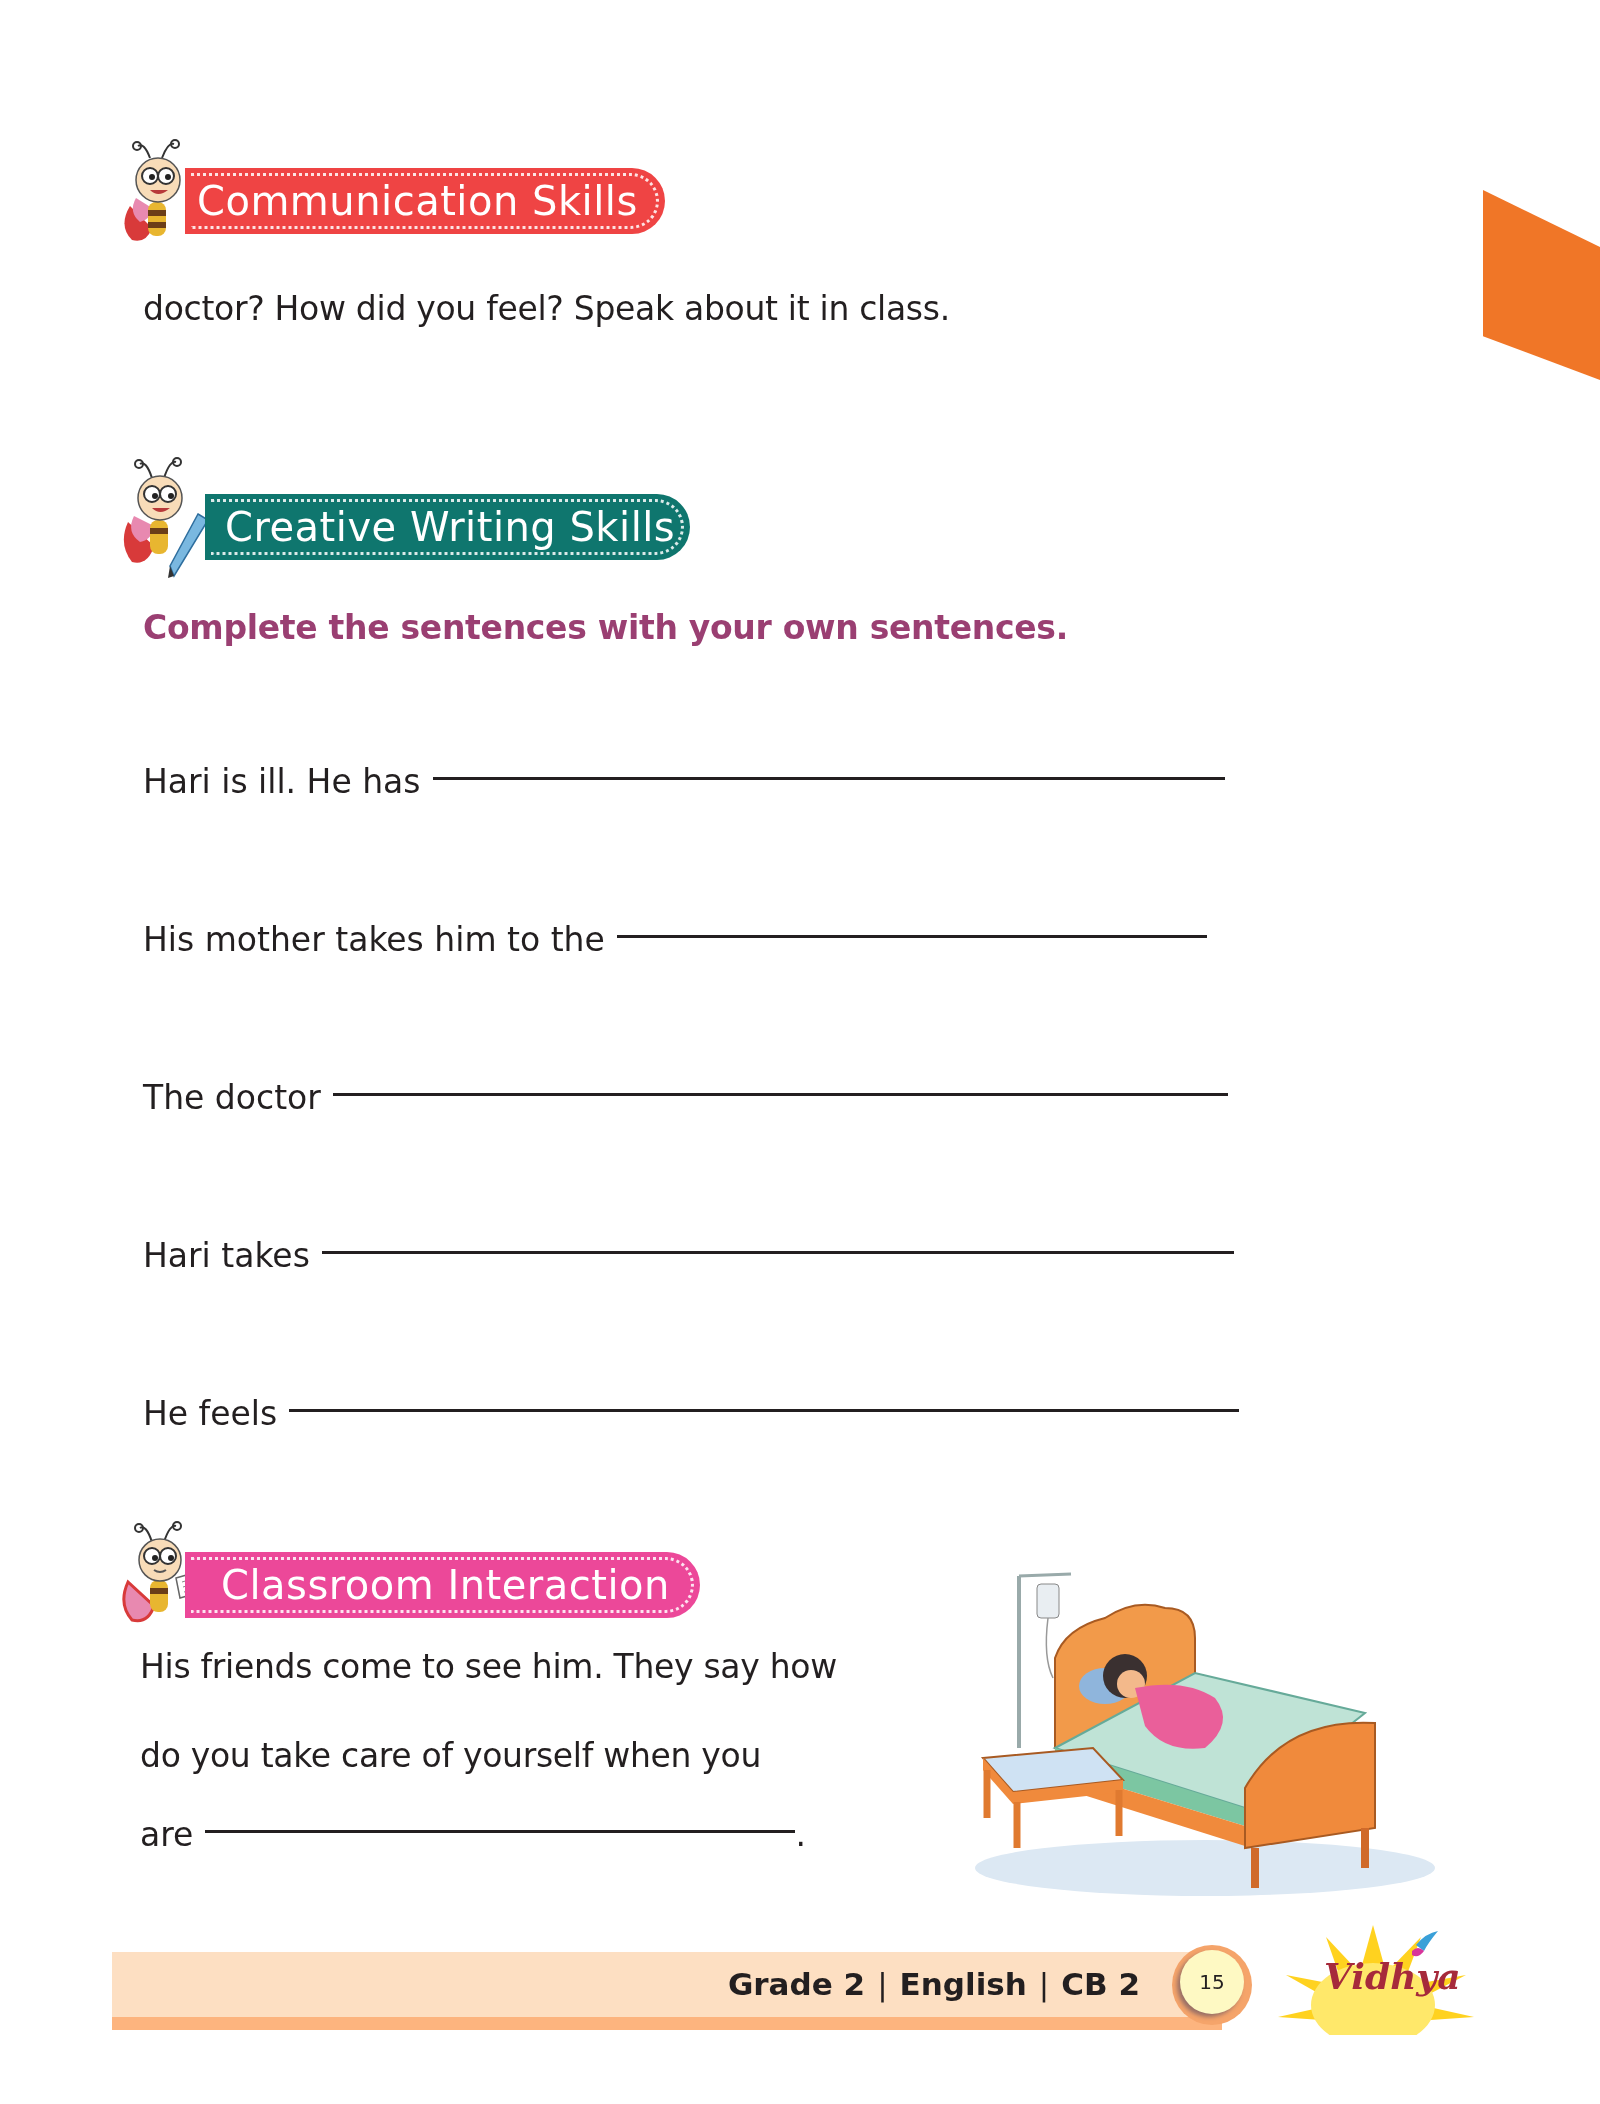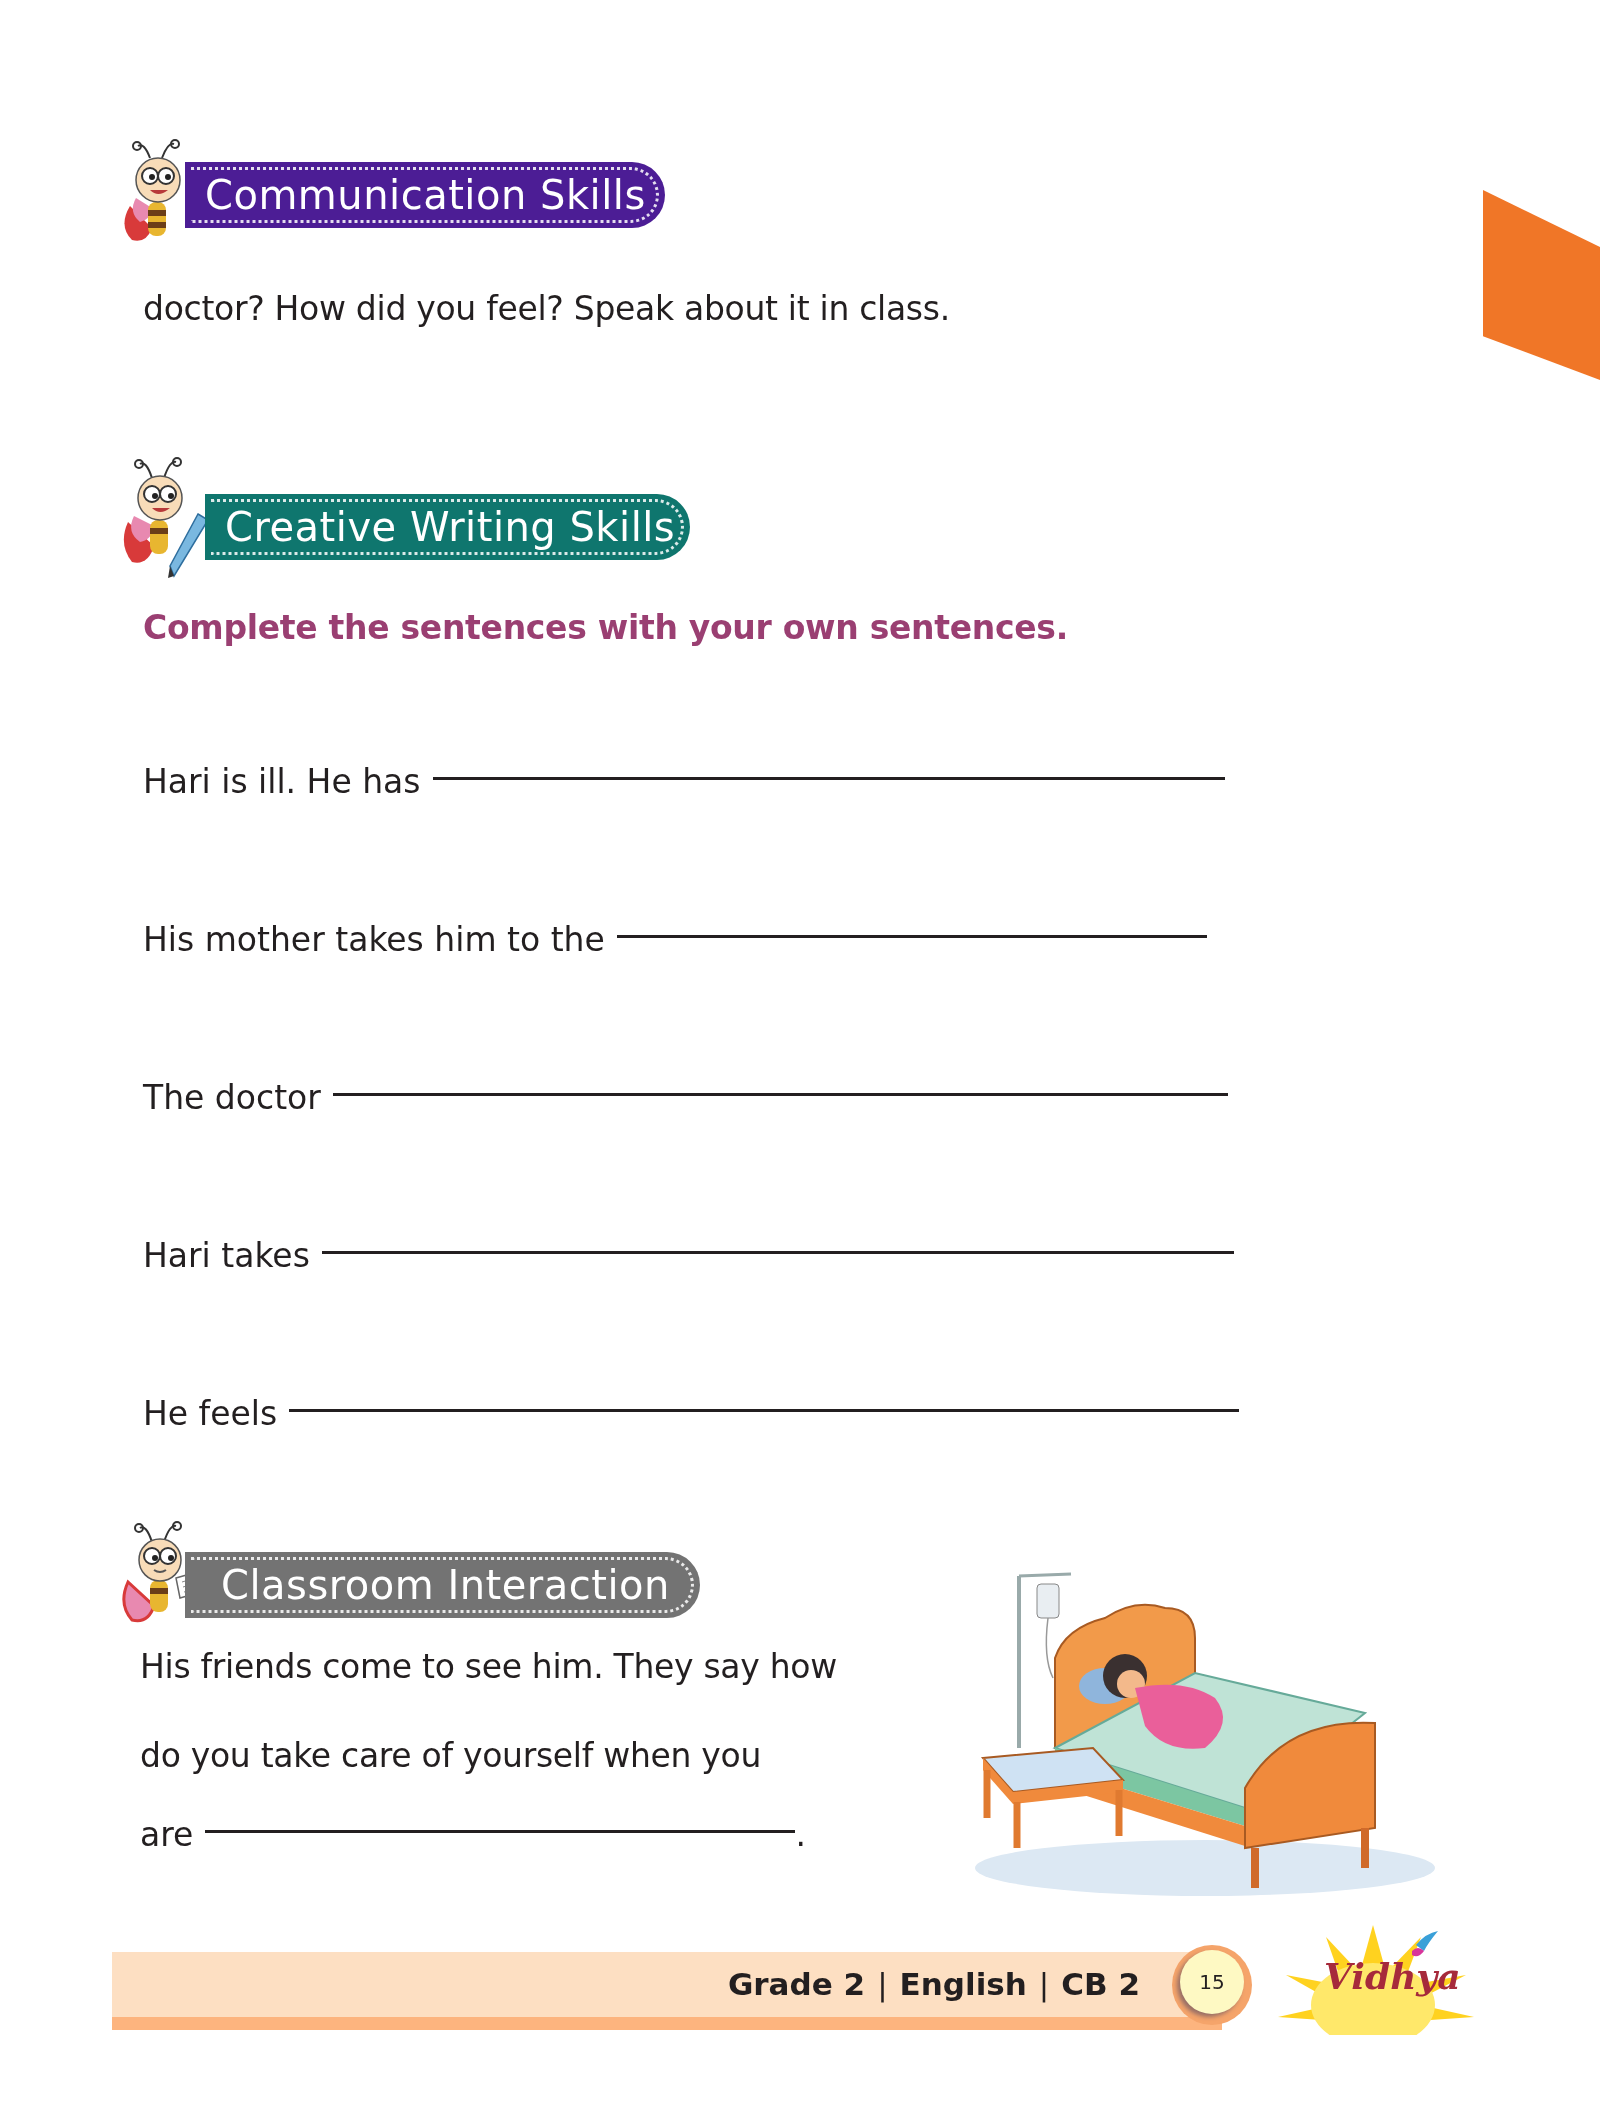--- a/index.html
+++ b/index.html
@@ -13,23 +13,23 @@
 
   
   .banner { position:absolute; height:66px; border-radius:0 33px 33px 0; color:#fff;
             font-family:"DejaVu Sans", sans-serif; font-size:40px; line-height:66px;
             white-space:nowrap; box-sizing:border-box; }
   .banner::before { content:""; position:absolute; left:6px; right:6px; top:5px; bottom:5px;
             border-top:3px dotted rgba(255,255,255,0.85); border-bottom:3px dotted rgba(255,255,255,0.85);
             border-right:3px dotted rgba(255,255,255,0.85); border-radius:0 28px 28px 0; }
   .banner .label { position:relative; letter-spacing:0.5px; }
 
-  .banner-comm { left:185px; top:162px; width:480px; background:#4c1d95; padding-left:20px; }
+  .banner-comm { left:185px; top:168px; width:480px; background:#ef4444; padding-left:12px; }
   .banner-creative { left:205px; top:494px; width:485px; background:#0f766e; padding-left:20px; }
-  .banner-class { left:185px; top:1552px; width:515px; background:#737373; padding-left:36px; }
+  .banner-class { left:185px; top:1552px; width:515px; background:#ec4899; padding-left:36px; }
 
   
   .bee { position:absolute; width:80px; height:110px; }
 
   .para { position:absolute; font-size:33px; line-height:67px; color:#231f20; font-family:"DejaVu Sans", sans-serif; letter-spacing:-0.3px; }
   .instruction { position:absolute; left:143px; top:608px; font-size:33px; font-weight:bold; color:#9a3f72; font-family:"DejaVu Sans", sans-serif; letter-spacing:-0.3px; }
 
   .line-row { position:absolute; left:143px; display:flex; align-items:center; font-size:33px; color:#231f20; }
   .line-row .blank { border-bottom:3px solid #231f20; margin-left:12px; height:1px; margin-bottom:7px; }
 

